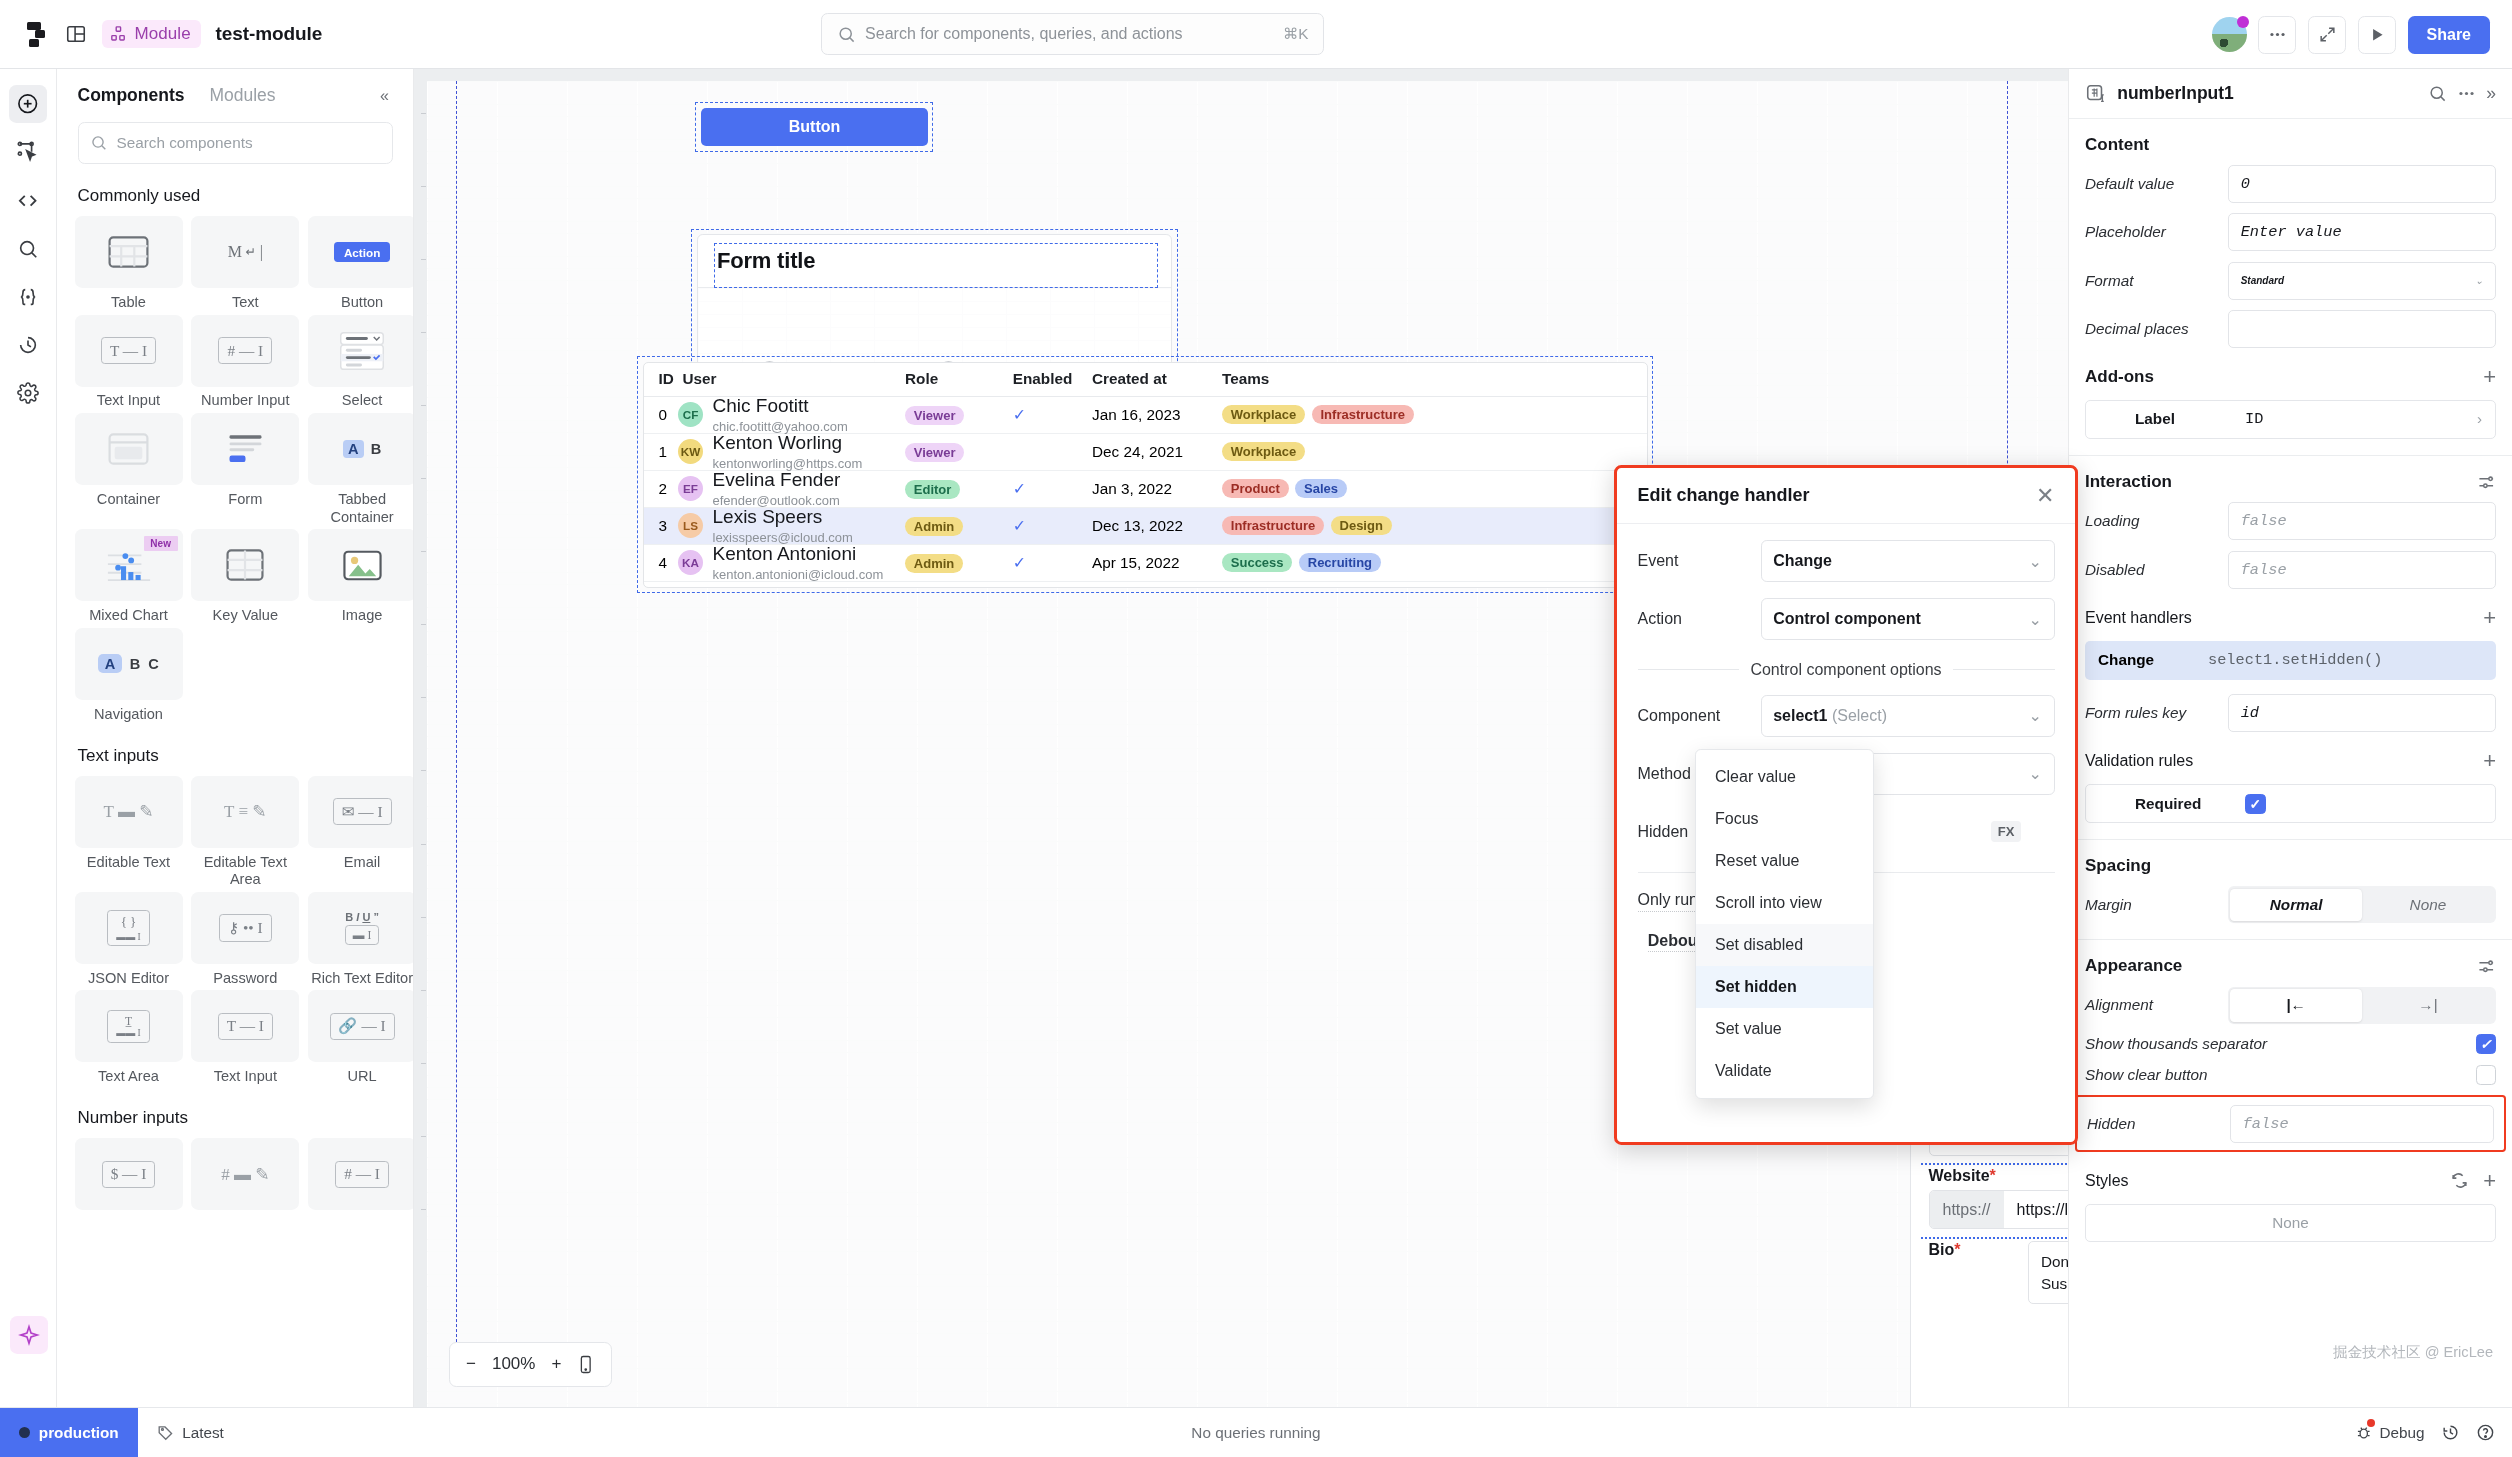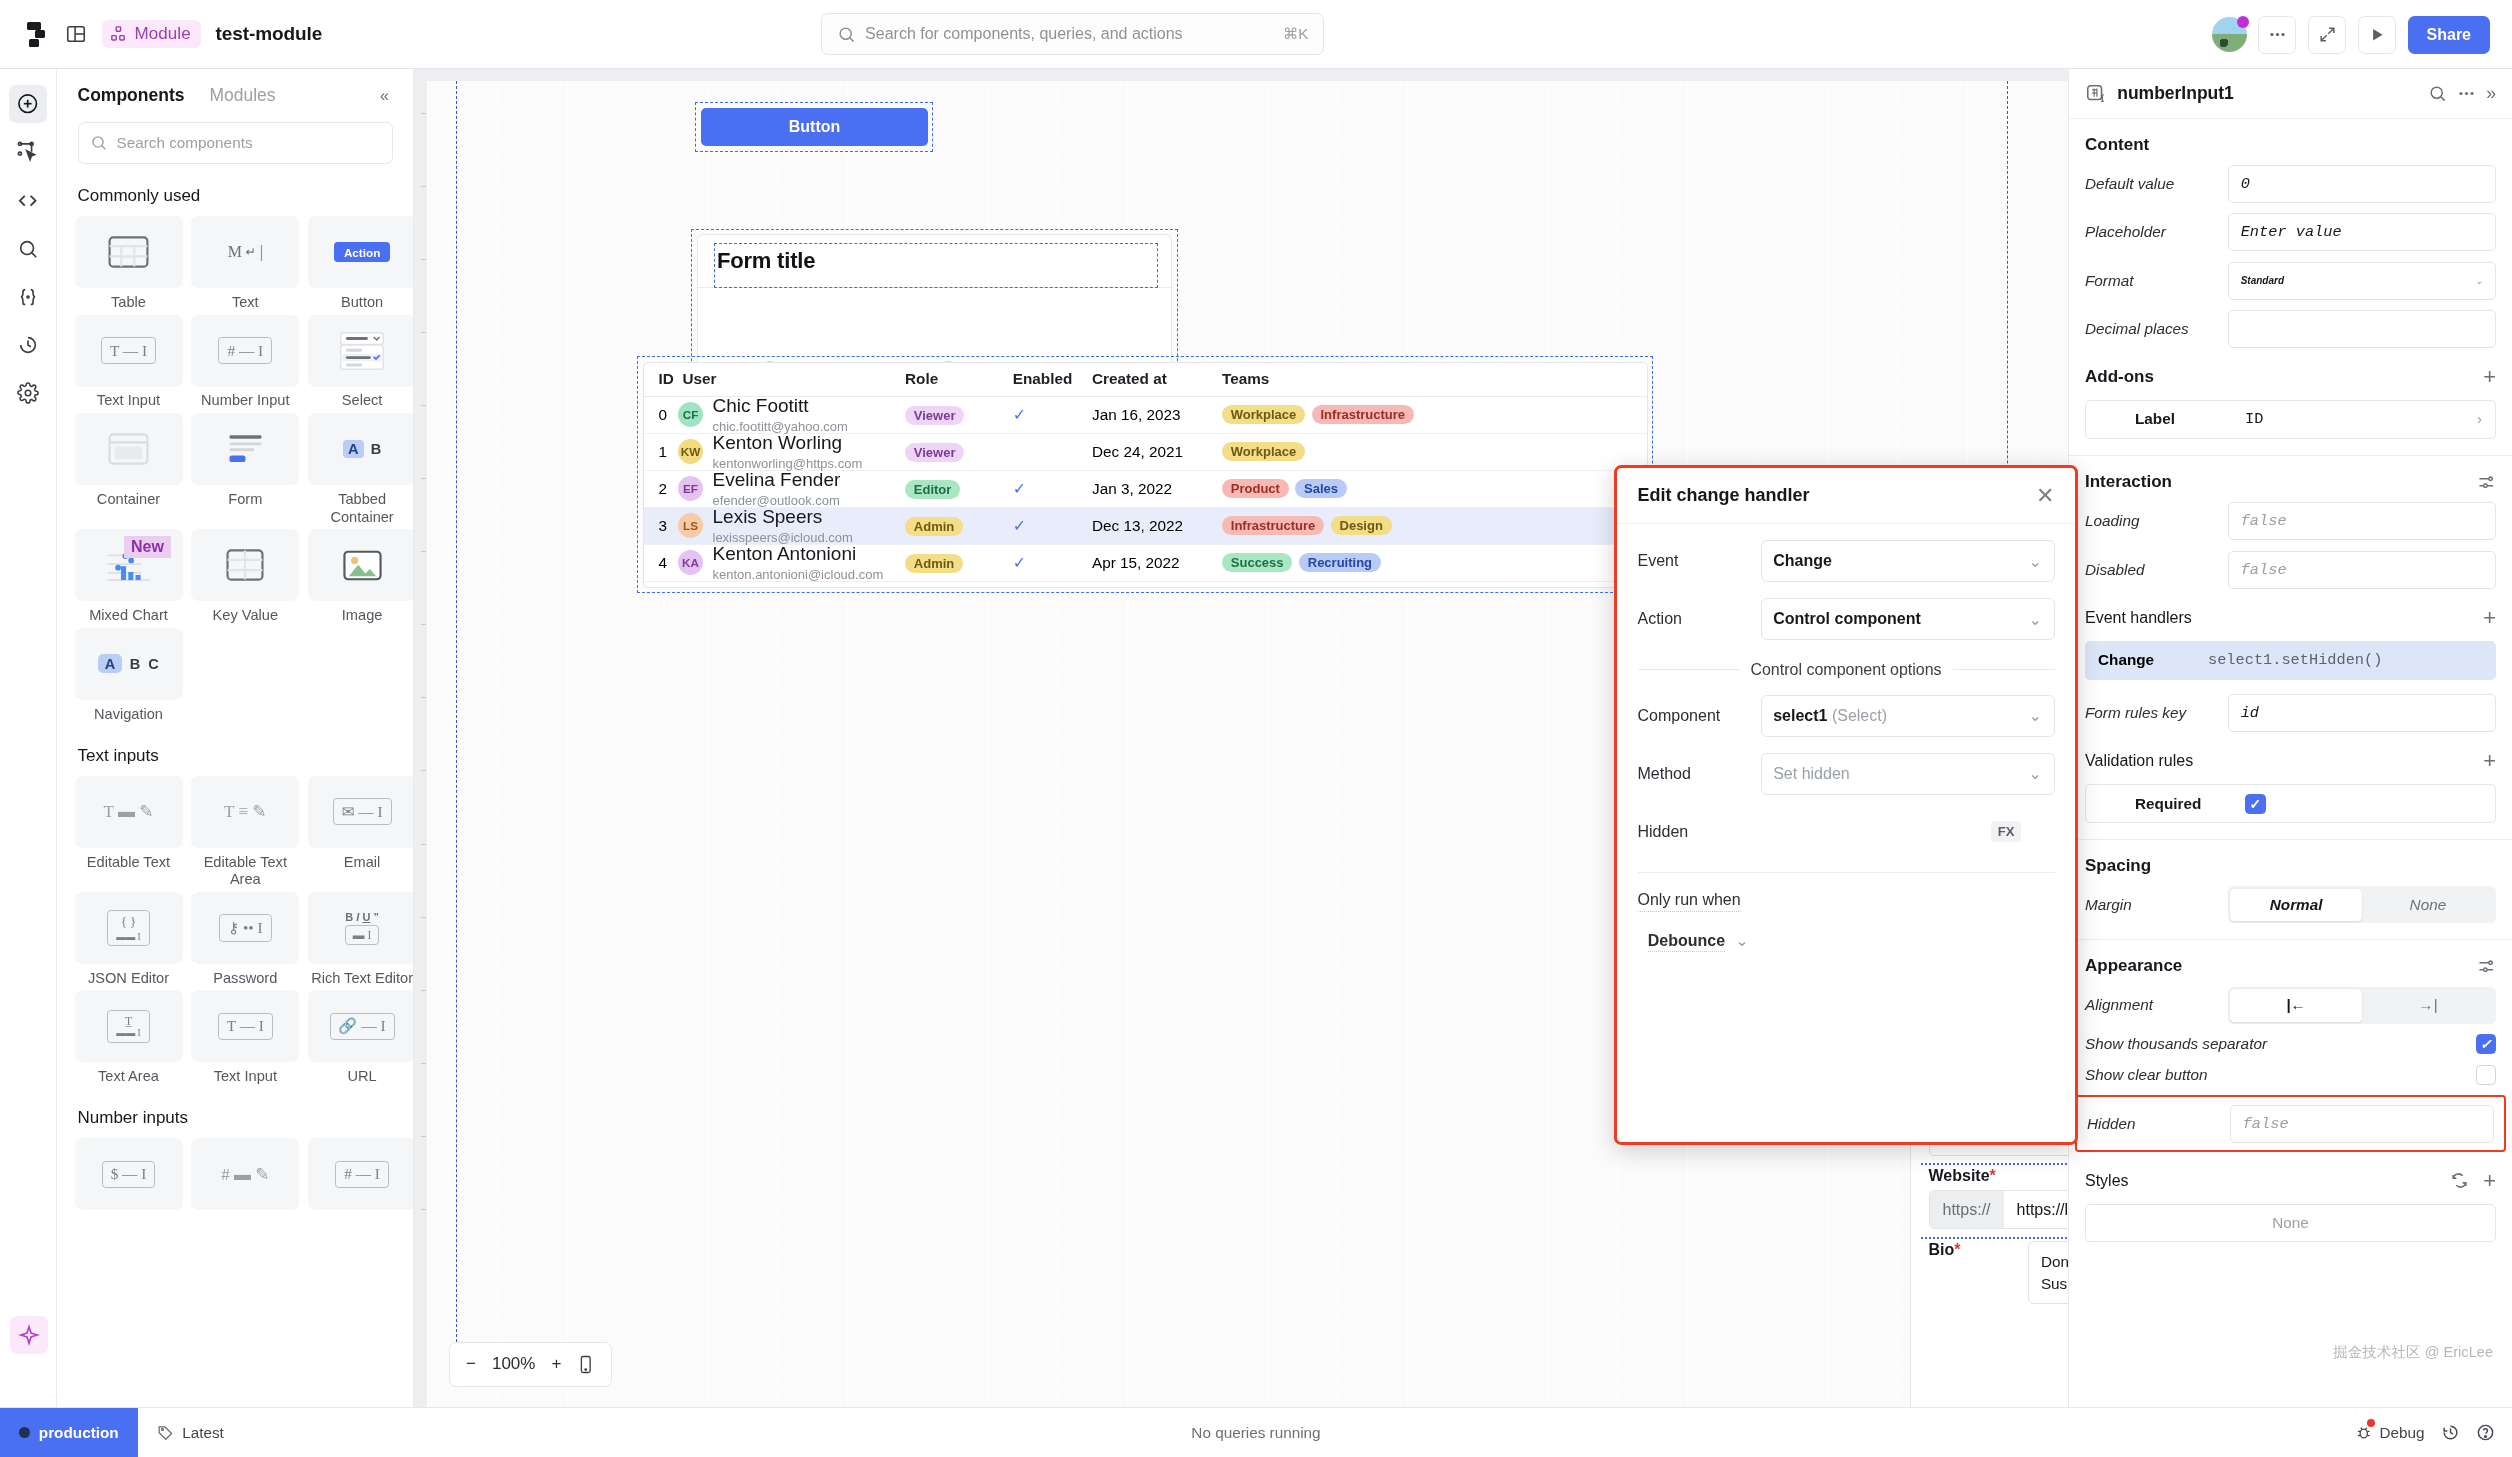--- a/index.html
+++ b/index.html
@@ -102,22 +102,22 @@
   .search-comp .ph { font-size: 15.3px; color: #9aa0a6; }
   .sec-title { font-size: 17px; font-weight: 400; color: #16181d; margin: 22px 20.5px 5.8px 20.5px; }
   .grid3 { display: grid; grid-template-columns: repeat(3, 1fr); gap: 2.9px 8.8px; padding: 4.4px 17.5px 0 17.5px; }
   .cell { display: flex; flex-direction: column; align-items: center; cursor: grab; }
   .tile {
     width: 108px; height: 72px; background: #f5f6f7; border-radius: 7.3px;
     display: flex; align-items: center; justify-content: center; position: relative;
   }
   .cell .cap { font-size: 14.6px; color: #54585e; margin-top: 5.8px; text-align: center; line-height: 1.22; }
   .new-badge {
-    position: absolute; right: 12px; top: 6.6px; background: #eccdf2; color: #8f2fa8;
-    font-size: 16px; font-weight: 700; padding: 2.2px 6.6px; border-radius: 1px;
+    position: absolute; right: 5px; top: 6.6px; background: #eccdf2; color: #8f2fa8;
+    font-size: 10px; font-weight: 700; padding: 2.2px 6.6px; border-radius: 1px;
   }
   .btn-mini { background: #4a6ff0; color: #fff; font-size: 11.7px; font-weight: 700;
     padding: 3.7px 9.5px; border-radius: 3.7px; }
   .glyph-box { border: 1.5px solid #b9bdc2; border-radius: 3.7px; display:flex; align-items:center;
     justify-content:center; gap: 3.7px; color:#7b8087; font-size: 15.3px; padding: 3.7px 8px; font-family:"Liberation Serif", serif;}
 
   
   .canvas-wrap {
     position: absolute; left: 414px; top: 69px; width: 1654px; height: 1338px;
     background: #f3f4f6; overflow: hidden;
@@ -929,20 +929,32 @@
     </div>
 
     <div class="m-row" style="margin-top:19px;">
       <div class="m-lbl" style="width:auto;font-weight:700;padding-left:10.2px;">
         <span class="dotted-lbl">Debounce</span>
         <span style="font-weight:400;color:#9aa0a6;margin-left:5.8px;">⌄</span>
       </div>
     </div>
   </div>
 
+  <div class="menu">
+    <div id="menu-list">
+        <div class="menu-item">Clear value</div>
+        <div class="menu-item">Focus</div>
+        <div class="menu-item">Reset value</div>
+        <div class="menu-item">Scroll into view</div>
+        <div class="menu-item hovered">Set disabled</div>
+        <div class="menu-item selected">Set hidden</div>
+        <div class="menu-item">Set value</div>
+        <div class="menu-item">Validate</div>
+      </div>
+  </div>
 
   <div class="panel-right">
     <div class="insp-head">
       <span>
         <svg width="22" height="22" viewBox="0 0 24 24" fill="none" stroke="#6c7076" stroke-width="1.7">
             <rect x="3" y="3" width="15" height="15" rx="3"></rect>
             <path d="M7.5 7.5h6M7.5 11h6M10 6v9M13 6v9" stroke-width="1.3"></path>
             <path d="M19 13v7M17.5 13h3M17.5 20h3" stroke-width="1.4"></path>
           </svg>
       </span>

